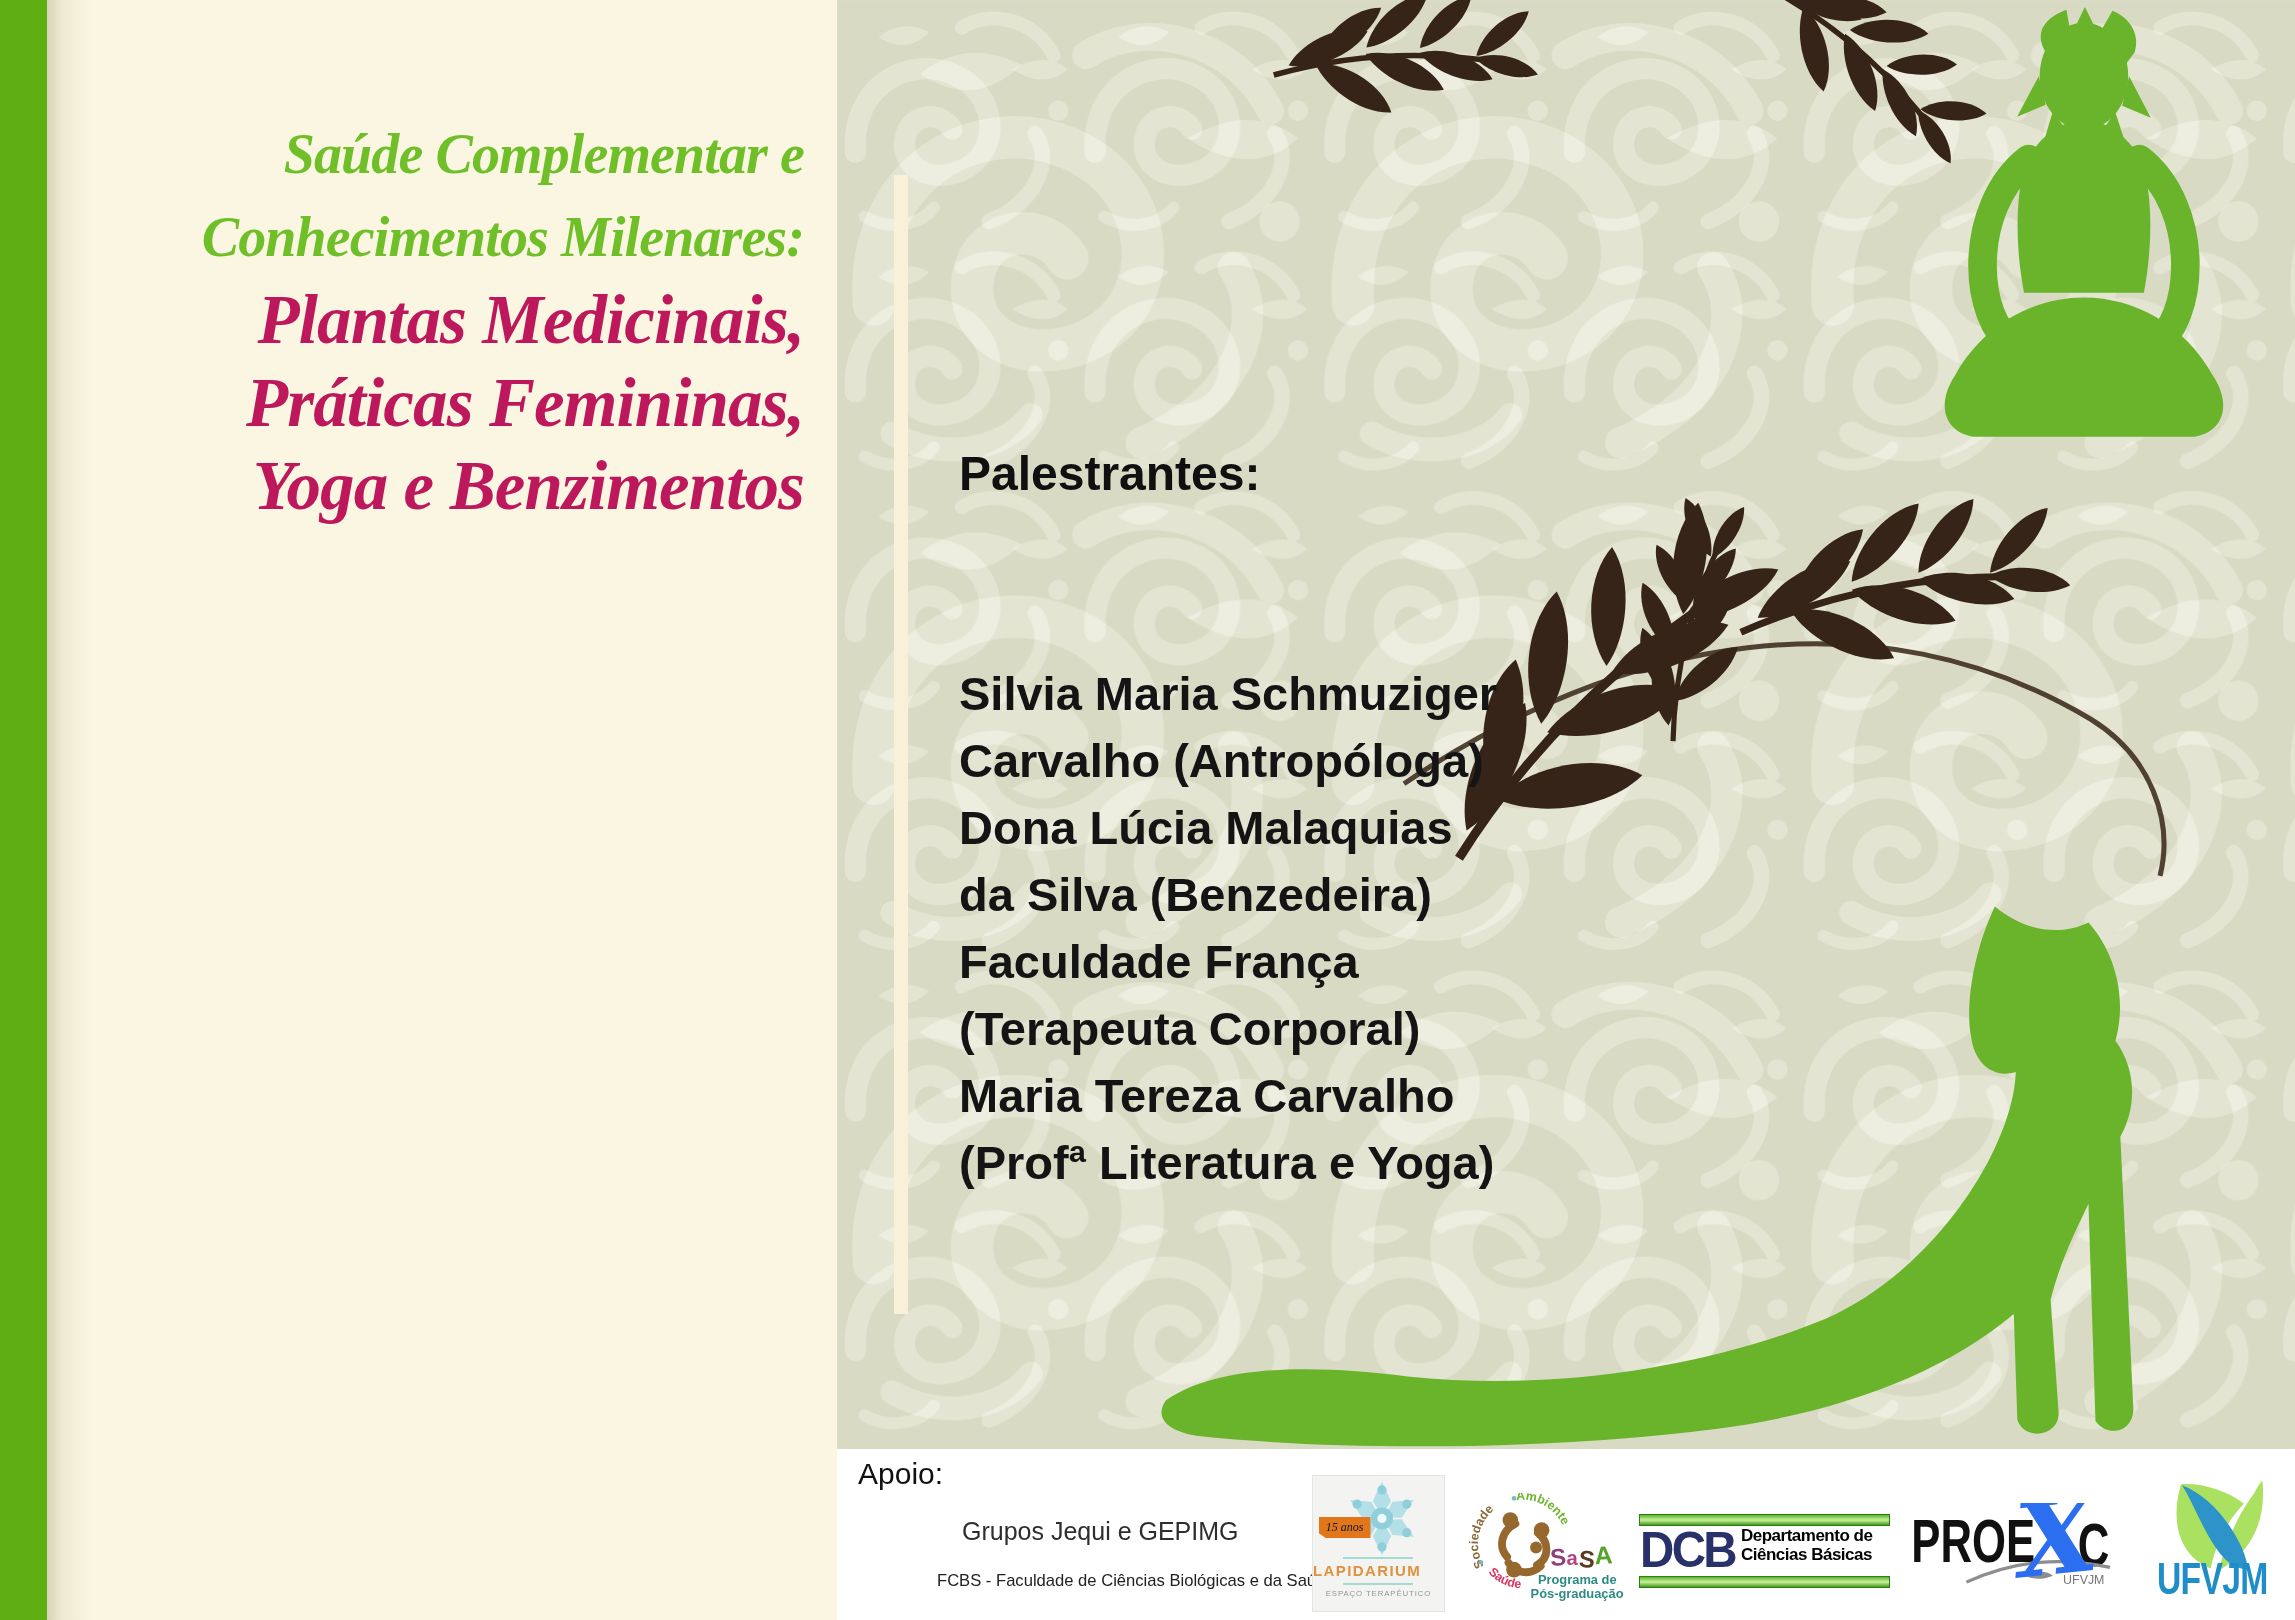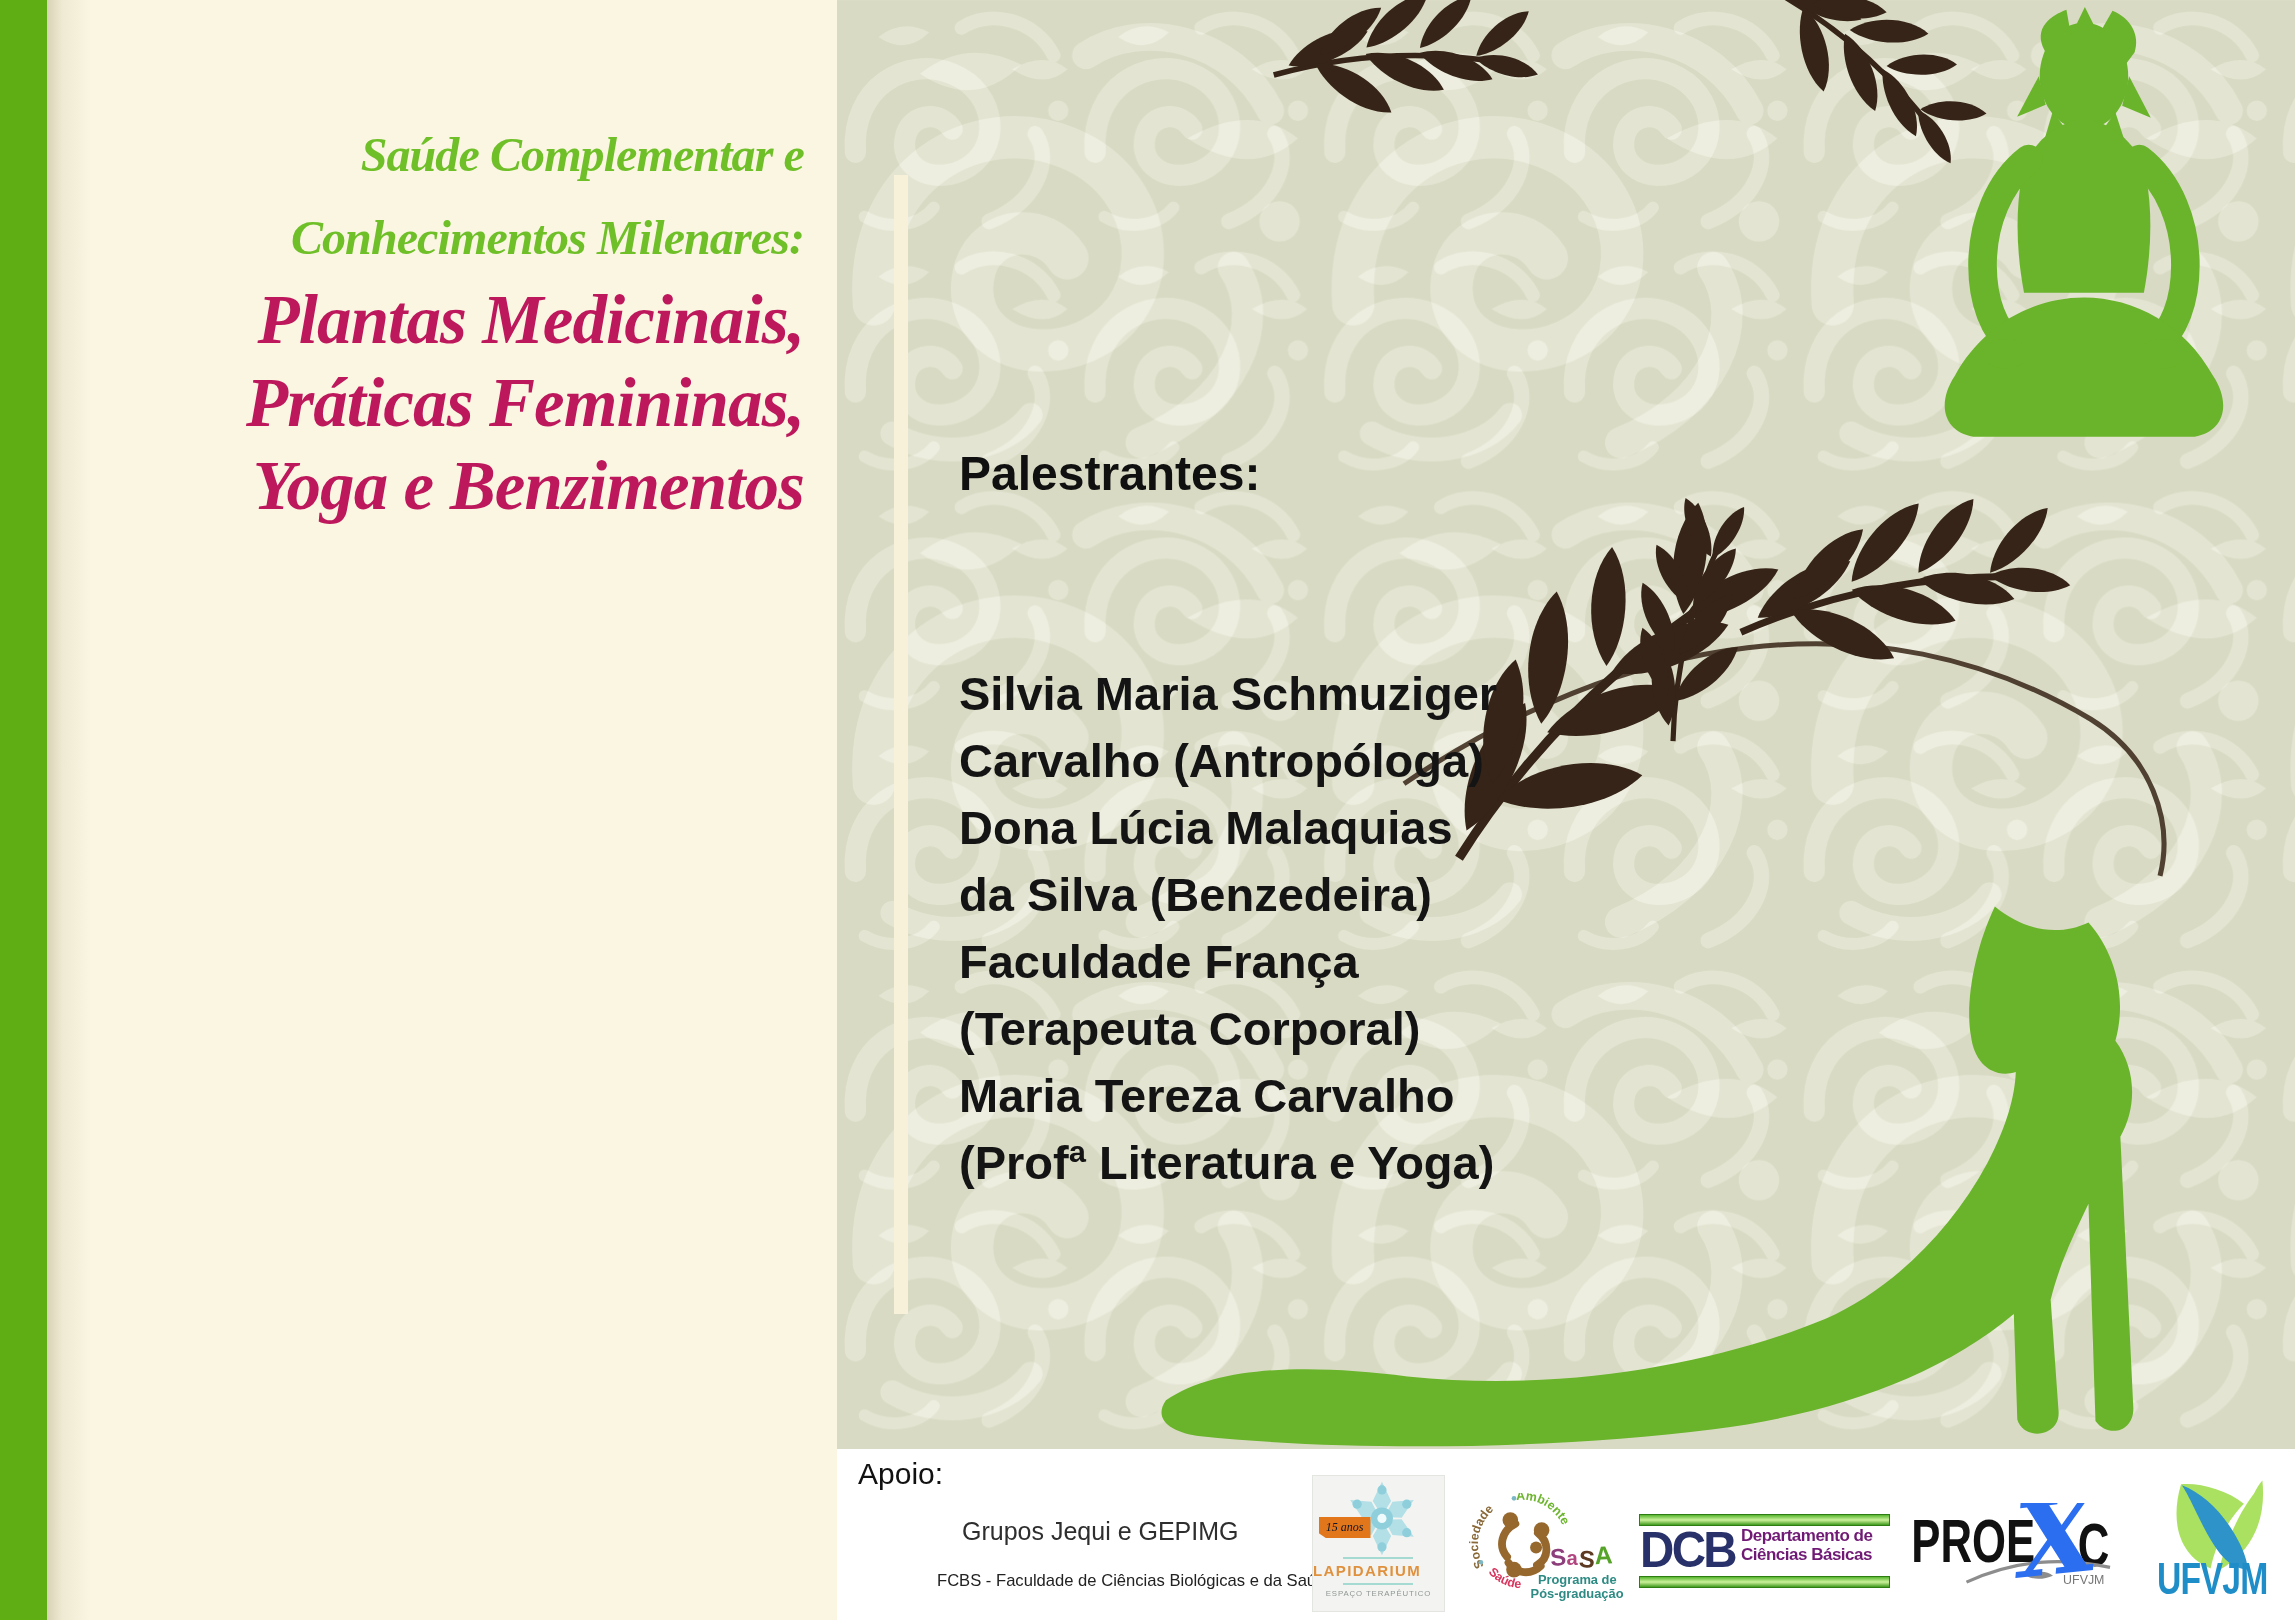--- a/index.html
+++ b/index.html
@@ -9,21 +9,21 @@
   
   .green-stripe{position:absolute;left:0;top:0;width:47px;height:100%;
                 background:#5fae14;z-index:5;}
   .left-panel{position:absolute;left:47px;top:0;width:789px;height:100%;z-index:2;
               background:linear-gradient(90deg,#d8d3b6 0px,#efead3 15.7px,#faf6e2 44px,#faf6e2 100%);}
 
   .title-block{position:absolute;left:46px;top:113px;width:758px;z-index:3;
                text-align:right;white-space:nowrap;
                font-family:"Liberation Serif",serif;font-style:italic;font-weight:bold;
                line-height:83px;letter-spacing:-0.9px;}
-  .title-green{color:#6fbf28;font-size:48px;}
+  .title-green{color:#6fbf28;font-size:56px;}
   .title-brown{color:#be185d;font-size:69px;}
 
   .details-block{position:absolute;left:138px;top:1147px;width:685px;z-index:3;
                  text-align:right;font-weight:bold;font-size:46px;line-height:56px;
                  color:#101010;letter-spacing:-0.5px;white-space:nowrap;}
 
   
   .pattern-area{position:absolute;left:837px;top:0;width:1459px;height:1621px;z-index:1;overflow:hidden;}
   .pattern-area svg.deco{position:absolute;left:0;top:0;}
   .thin-stripe{position:absolute;left:894px;top:175px;width:14px;height:1139px;
@@ -58,21 +58,21 @@
   .logo-sasa{position:absolute;left:631px;top:44px;width:161px;height:111px;}
 
   
   .logo-dcb{position:absolute;left:802px;top:65px;width:251px;height:74px;}
   .dcb-bar{position:absolute;left:0;width:251px;height:11.5px;box-sizing:border-box;
            background:linear-gradient(#57b52f,#cdf19b 50%,#3f9a1e);border:0.9px solid #2e7d12;}
   .dcb-bar.top{top:0;} .dcb-bar.bot{top:62px;}
   .dcb-name{position:absolute;left:0.9px;top:7.4px;font-size:50px;font-weight:bold;color:#283169;
             letter-spacing:-2.8px;transform:scaleX(.95);transform-origin:left top;}
   .dcb-dept{position:absolute;left:102px;top:12px;font-size:17px;line-height:19.4px;
-            font-weight:bold;color:#701a75;letter-spacing:-0.5px;white-space:nowrap;}
+            font-weight:bold;color:#000000;letter-spacing:-0.5px;white-space:nowrap;}
 
   
   .logo-proexc{position:absolute;left:1074px;top:54px;width:203px;height:92px;}
   .logo-ufvjm{position:absolute;left:1307px;top:27px;width:148px;height:123px;}
 </style>
 </head>
 <body>
 
 <div class="poster">
 

